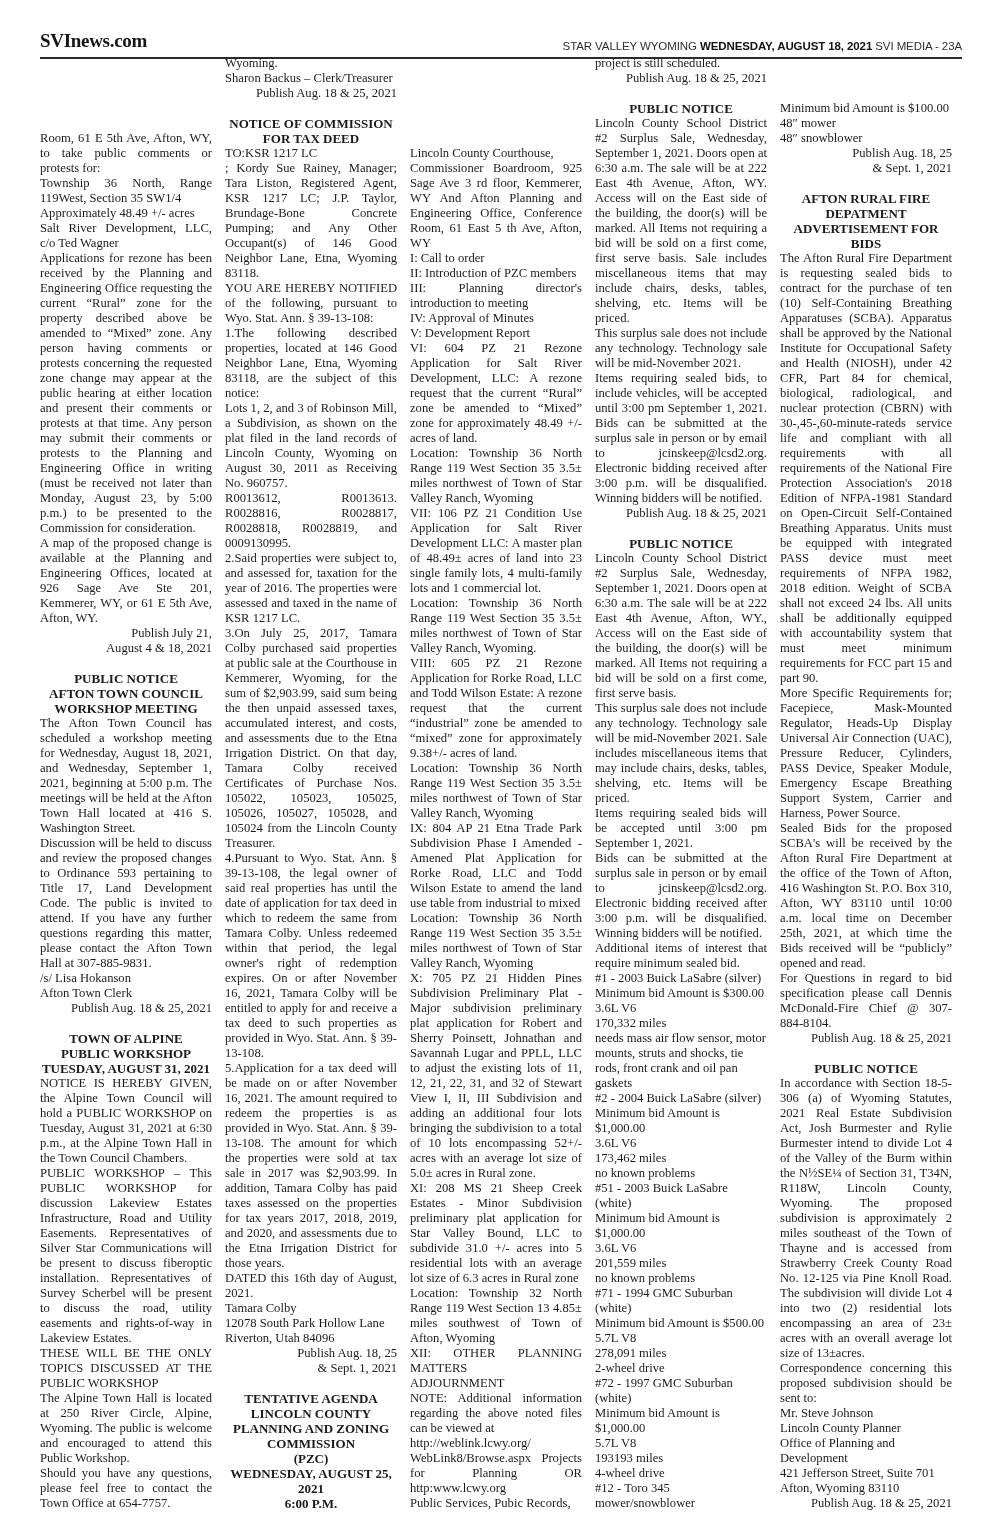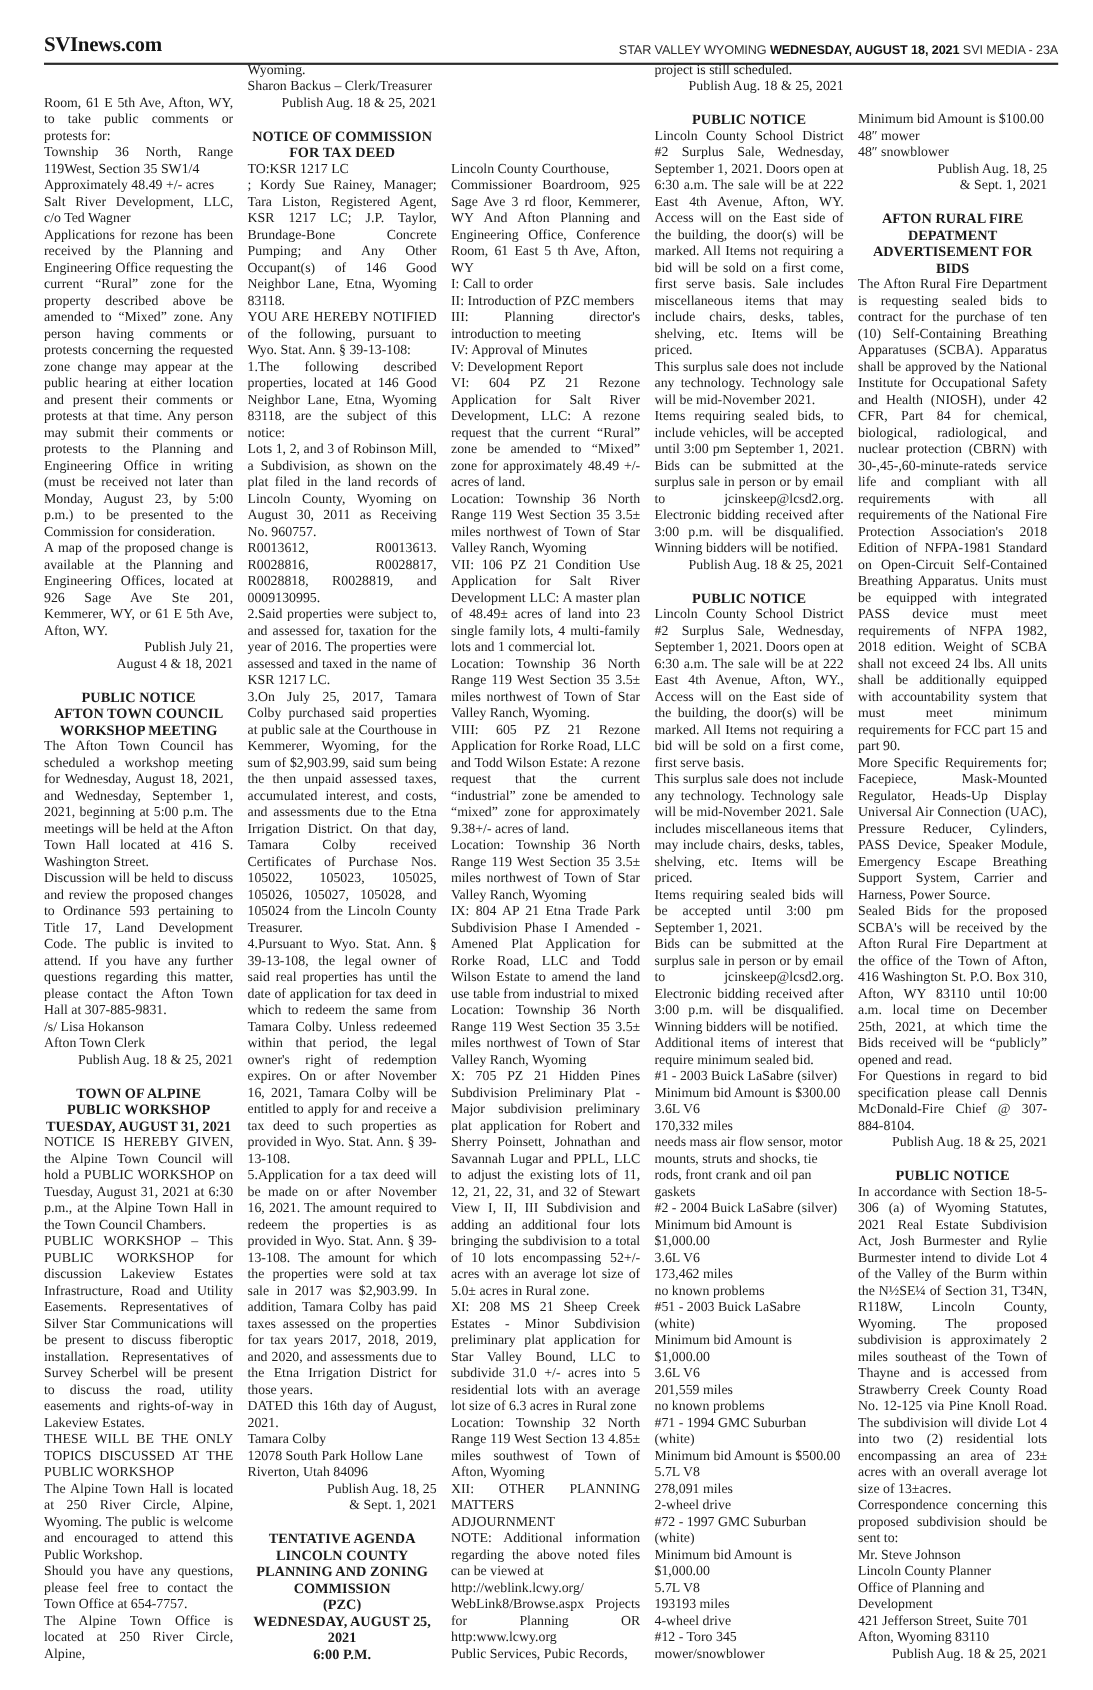--- a/index.html
+++ b/index.html
@@ -48,21 +48,20 @@
 Afton Town Clerk</div>
         <div class="blk pub">Publish Aug. 18 &amp; 25, 2021</div>
         <div class="blk h">TOWN OF ALPINE
 PUBLIC WORKSHOP
 TUESDAY, AUGUST 31, 2021</div>
         <div class="blk p">NOTICE IS HEREBY GIVEN, the Alpine Town Council will hold a PUBLIC WORKSHOP on Tuesday, August 31, 2021 at 6:30 p.m., at the Alpine Town Hall in the Town Council Chambers.</div>
         <div class="blk p">PUBLIC WORKSHOP – This PUBLIC WORKSHOP for discussion Lakeview Estates Infrastructure, Road and Utility Easements. Representatives of Silver Star Communications will be present to discuss fiberoptic installation. Representatives of Survey Scherbel will be present to discuss the road, utility easements and rights-of-way in Lakeview Estates.</div>
         <div class="blk p">THESE WILL BE THE ONLY TOPICS DISCUSSED AT THE PUBLIC WORKSHOP</div>
         <div class="blk p">The Alpine Town Hall is located at 250 River Circle, Alpine, Wyoming. The public is welcome and encouraged to attend this Public Workshop.</div>
         <div class="blk p">Should you have any questions, please feel free to contact the Town Office at 654-7757.</div>
-        <div class="blk p">The Alpine Town Office is located at 250 River Circle, Alpine,</div>
       </div>
     <div class="col">
         <div class="blk p">Wyoming.</div>
         <div class="blk p">Sharon Backus – Clerk/Treasurer</div>
         <div class="blk pub">Publish Aug. 18 &amp; 25, 2021</div>
         <div class="blk h">NOTICE OF COMMISSION
 FOR TAX DEED</div>
         <div class="blk p">TO:KSR 1217 LC</div>
         <div class="blk p">; Kordy Sue Rainey, Manager; Tara Liston, Registered Agent, KSR 1217 LC; J.P. Taylor, Brundage-Bone Concrete Pumping; and Any Other Occupant(s) of 146 Good Neighbor Lane, Etna, Wyoming 83118.</div>
         <div class="blk p">YOU ARE HEREBY NOTIFIED of the following, pursuant to Wyo. Stat. Ann. § 39-13-108:</div>

